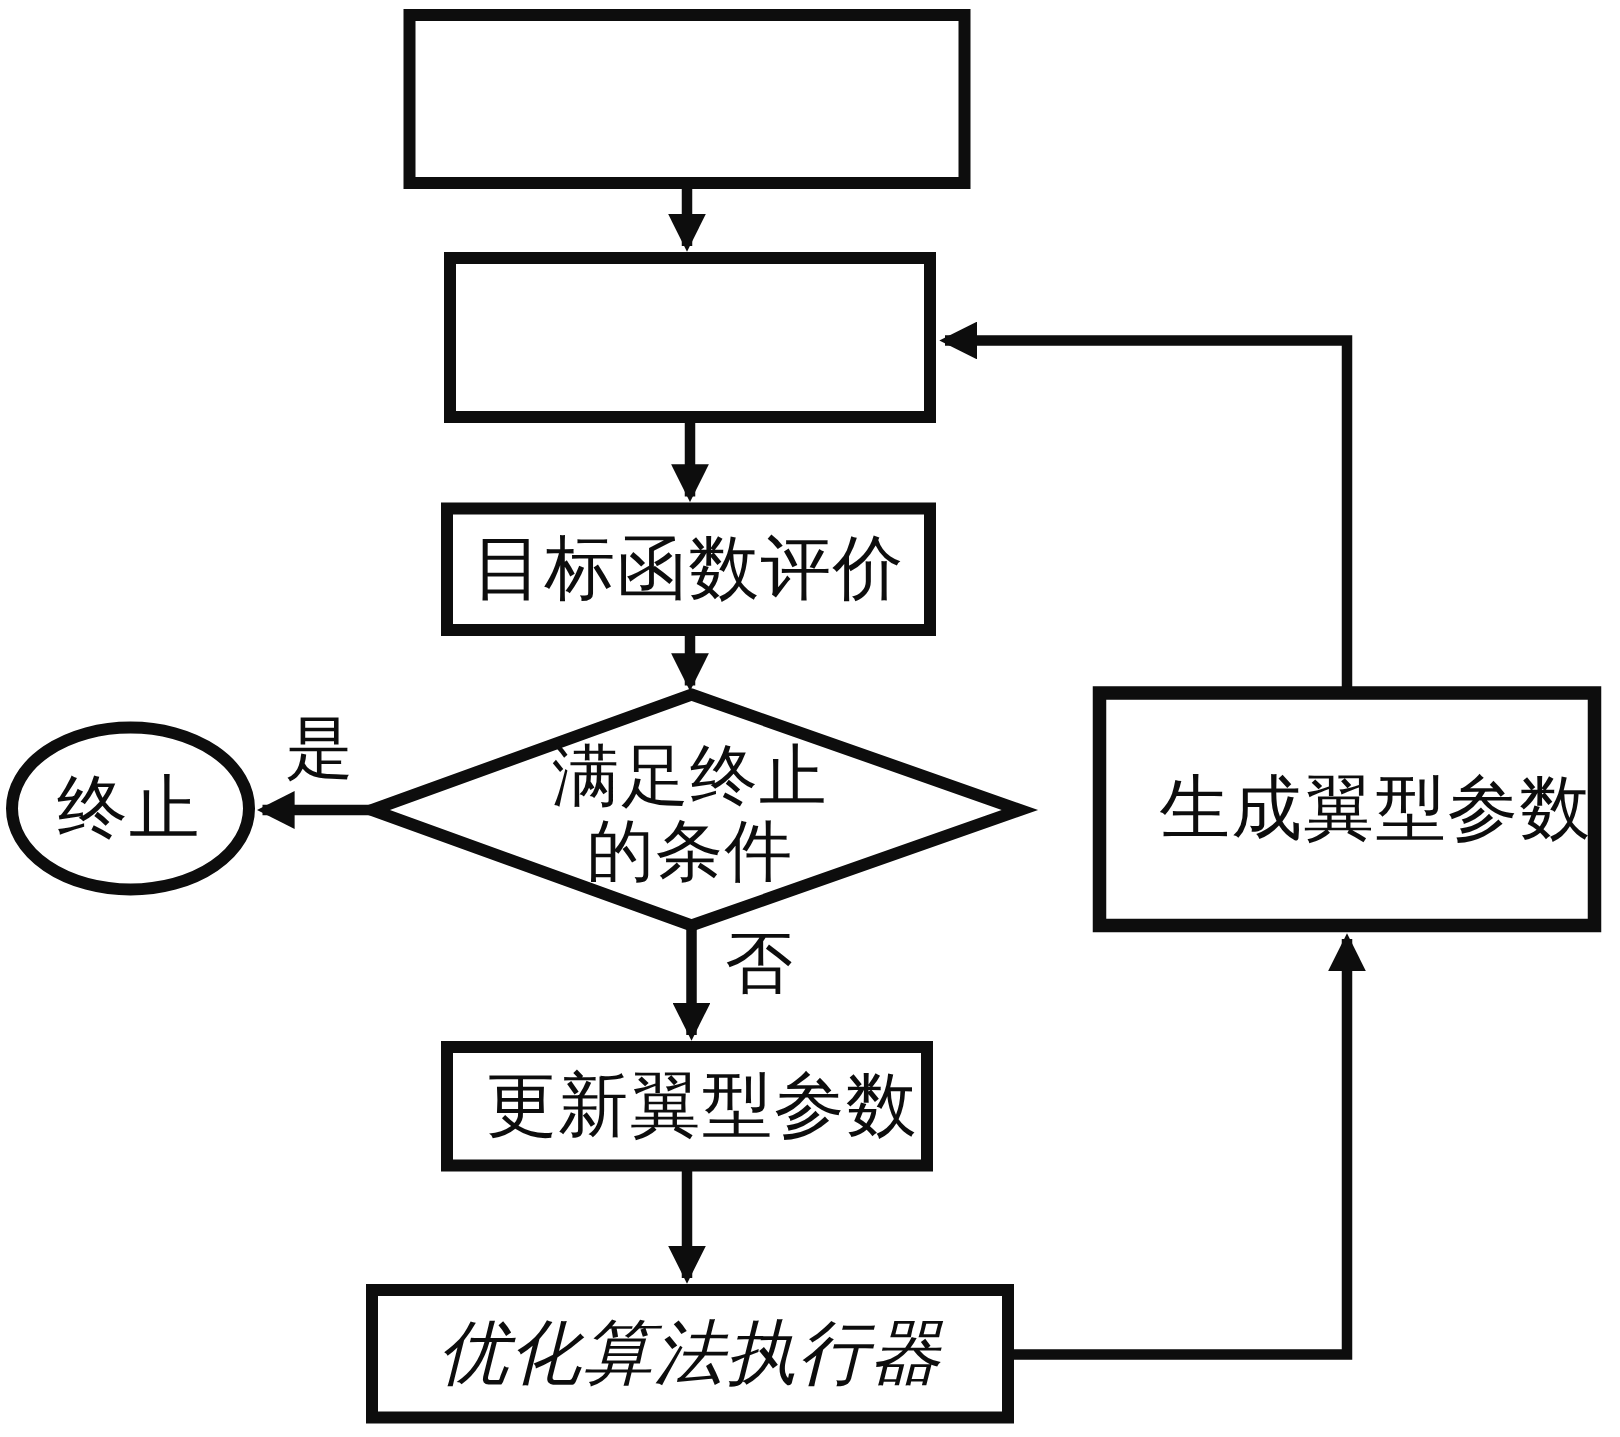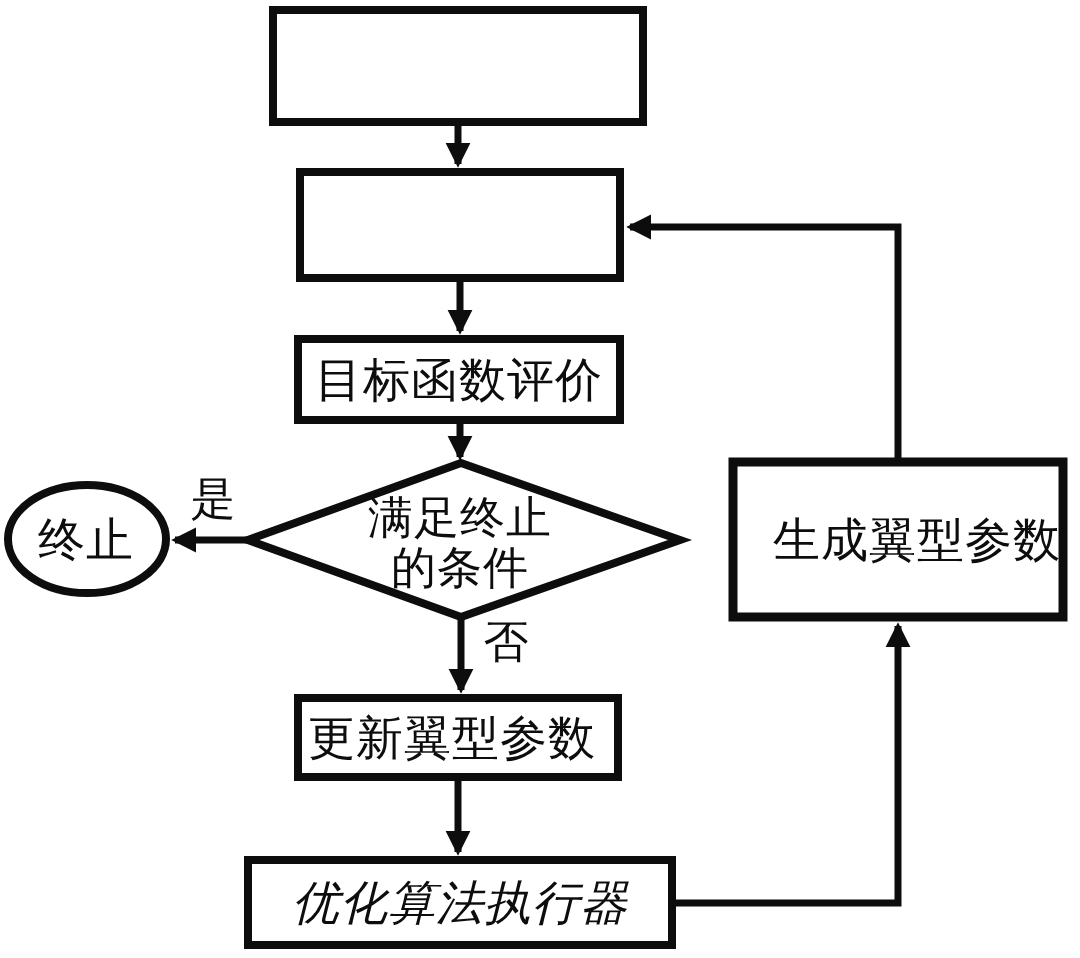--- a/index.html
+++ b/index.html
@@ -80,21 +80,21 @@
 
   <div class="node-label" style="left:459px; top:380px;">目标函数评价</div>
 
   <div class="node-label decision-text" style="left:460px; top:543px;">
     <div>满足终止</div>
     <div>的条件</div>
   </div>
 
   <div class="node-label" style="left:86px; top:540px;">终止</div>
 
-  <div class="node-label" style="left:452px; top:738px;">更新翼型参数</div>
+  <div class="node-label" style="left:468px; top:738px;">更新翼型参数</div>
 
   <div class="node-label" style="left:460px; top:903px;font-style:italic;">优化算法执行器</div>
 
   <div class="node-label" style="left:898px; top:540px;margin-left:19px;">生成翼型参数</div>
 
   <div class="edge-label" style="left:213px; top:499px;">是</div>
 
   <div class="edge-label" style="left:506px; top:642px;">否</div>
 
 </div>

